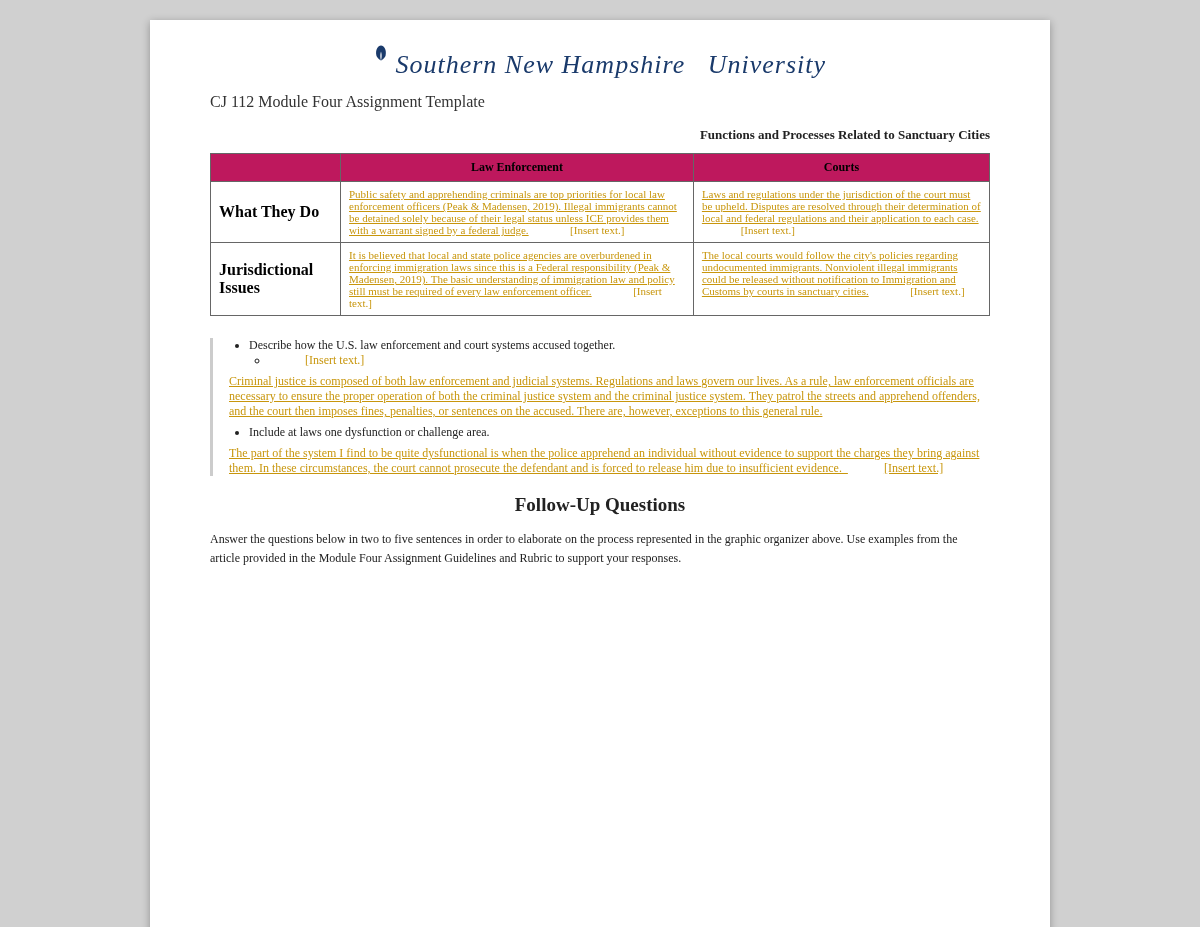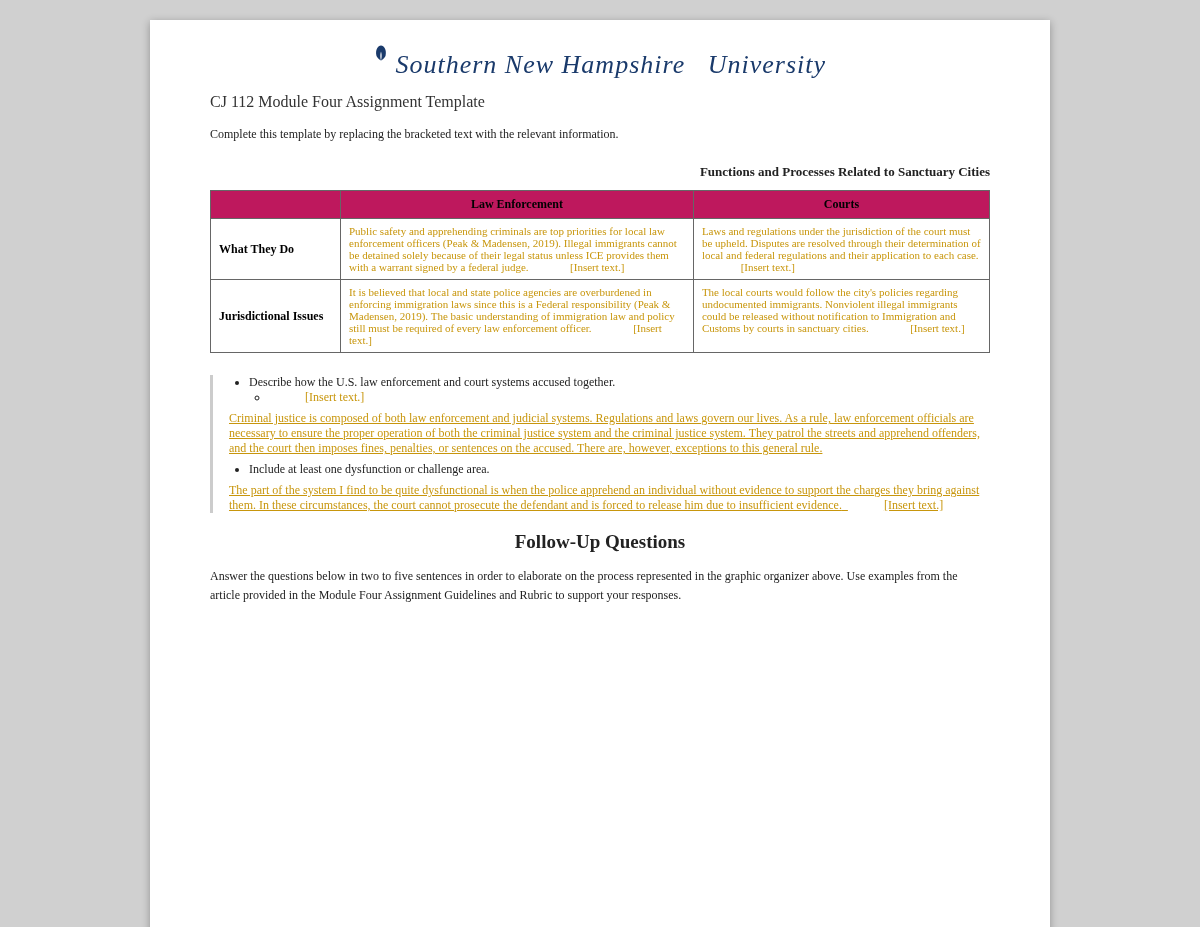--- a/index.html
+++ b/index.html
@@ -72,26 +72,27 @@
       vertical-align: top;
     }
     table.main-table th {
       text-align: center;
       font-weight: bold;
       background: #be185d;
       font-size: 12px;
     }
     table.main-table td.row-header {
       font-weight: bold;
-      font-size: 12px;
+      font-size: 16px;
       width: 130px;
       vertical-align: middle;
     }
     .gold-text {
       color: #c8960c;
+      text-decoration: underline;
     }
     .insert-placeholder {
       color: #c8960c;
       font-style: normal;
       padding-left: 36px;
     }
     .bullet-section {
       border-left: 3px solid #ccc;
       padding-left: 16px;
       margin-bottom: 18px;
@@ -152,21 +153,20 @@
         </svg>
         <span>Southern New Hampshire</span>
         &nbsp;
         <span>University</span>
       </span>
     </div>
   </div>
 
   <div class="course-label">CJ 112 Module Four Assignment Template</div>
 
-  <div class="intro-text">Complete this template by replacing the bracketed text with the relevant information.</div>
 
   <div class="section-title">Functions and Processes Related to Sanctuary Cities</div>
 
   <table class="main-table">
     <thead>
       <tr>
         <th></th>
         <th>Law Enforcement</th>
         <th>Courts</th>
       </tr>
@@ -204,21 +204,21 @@
         <ul>
           <li>
             <span class="insert-placeholder">[Insert text.]</span>
           </li>
         </ul>
       </li>
     </ul>
     <p>Criminal justice is composed of both law enforcement and judicial systems. Regulations and laws govern our lives. As a rule, law enforcement officials are necessary to ensure the proper operation of both the criminal justice system and the criminal justice system. They patrol the streets and apprehend offenders, and the court then imposes fines, penalties, or sentences on the accused. There are, however, exceptions to this general rule.</p>
     <ul>
       <li>
-        <span class="normal-text">Include at least one dysfunction or challenge area.</span>
+        <span class="normal-text">Include at laws one dysfunction or challenge area.</span>
       </li>
     </ul>
     <p>
       <span class="gold-text">The part of the system I find to be quite dysfunctional is when the police apprehend an individual without evidence to support the charges they bring against them. In these circumstances, the court cannot prosecute the defendant and is forced to release him due to insufficient evidence.</span>
       &nbsp;<span class="insert-placeholder">[Insert text.]</span>
     </p>
   </div>
 
   <div class="follow-up-title">Follow-Up Questions</div>
   <div class="follow-up-text">Answer the questions below in two to five sentences in order to elaborate on the process represented in the graphic organizer above. Use examples from the article provided in the Module Four Assignment Guidelines and Rubric to support your responses.</div>

